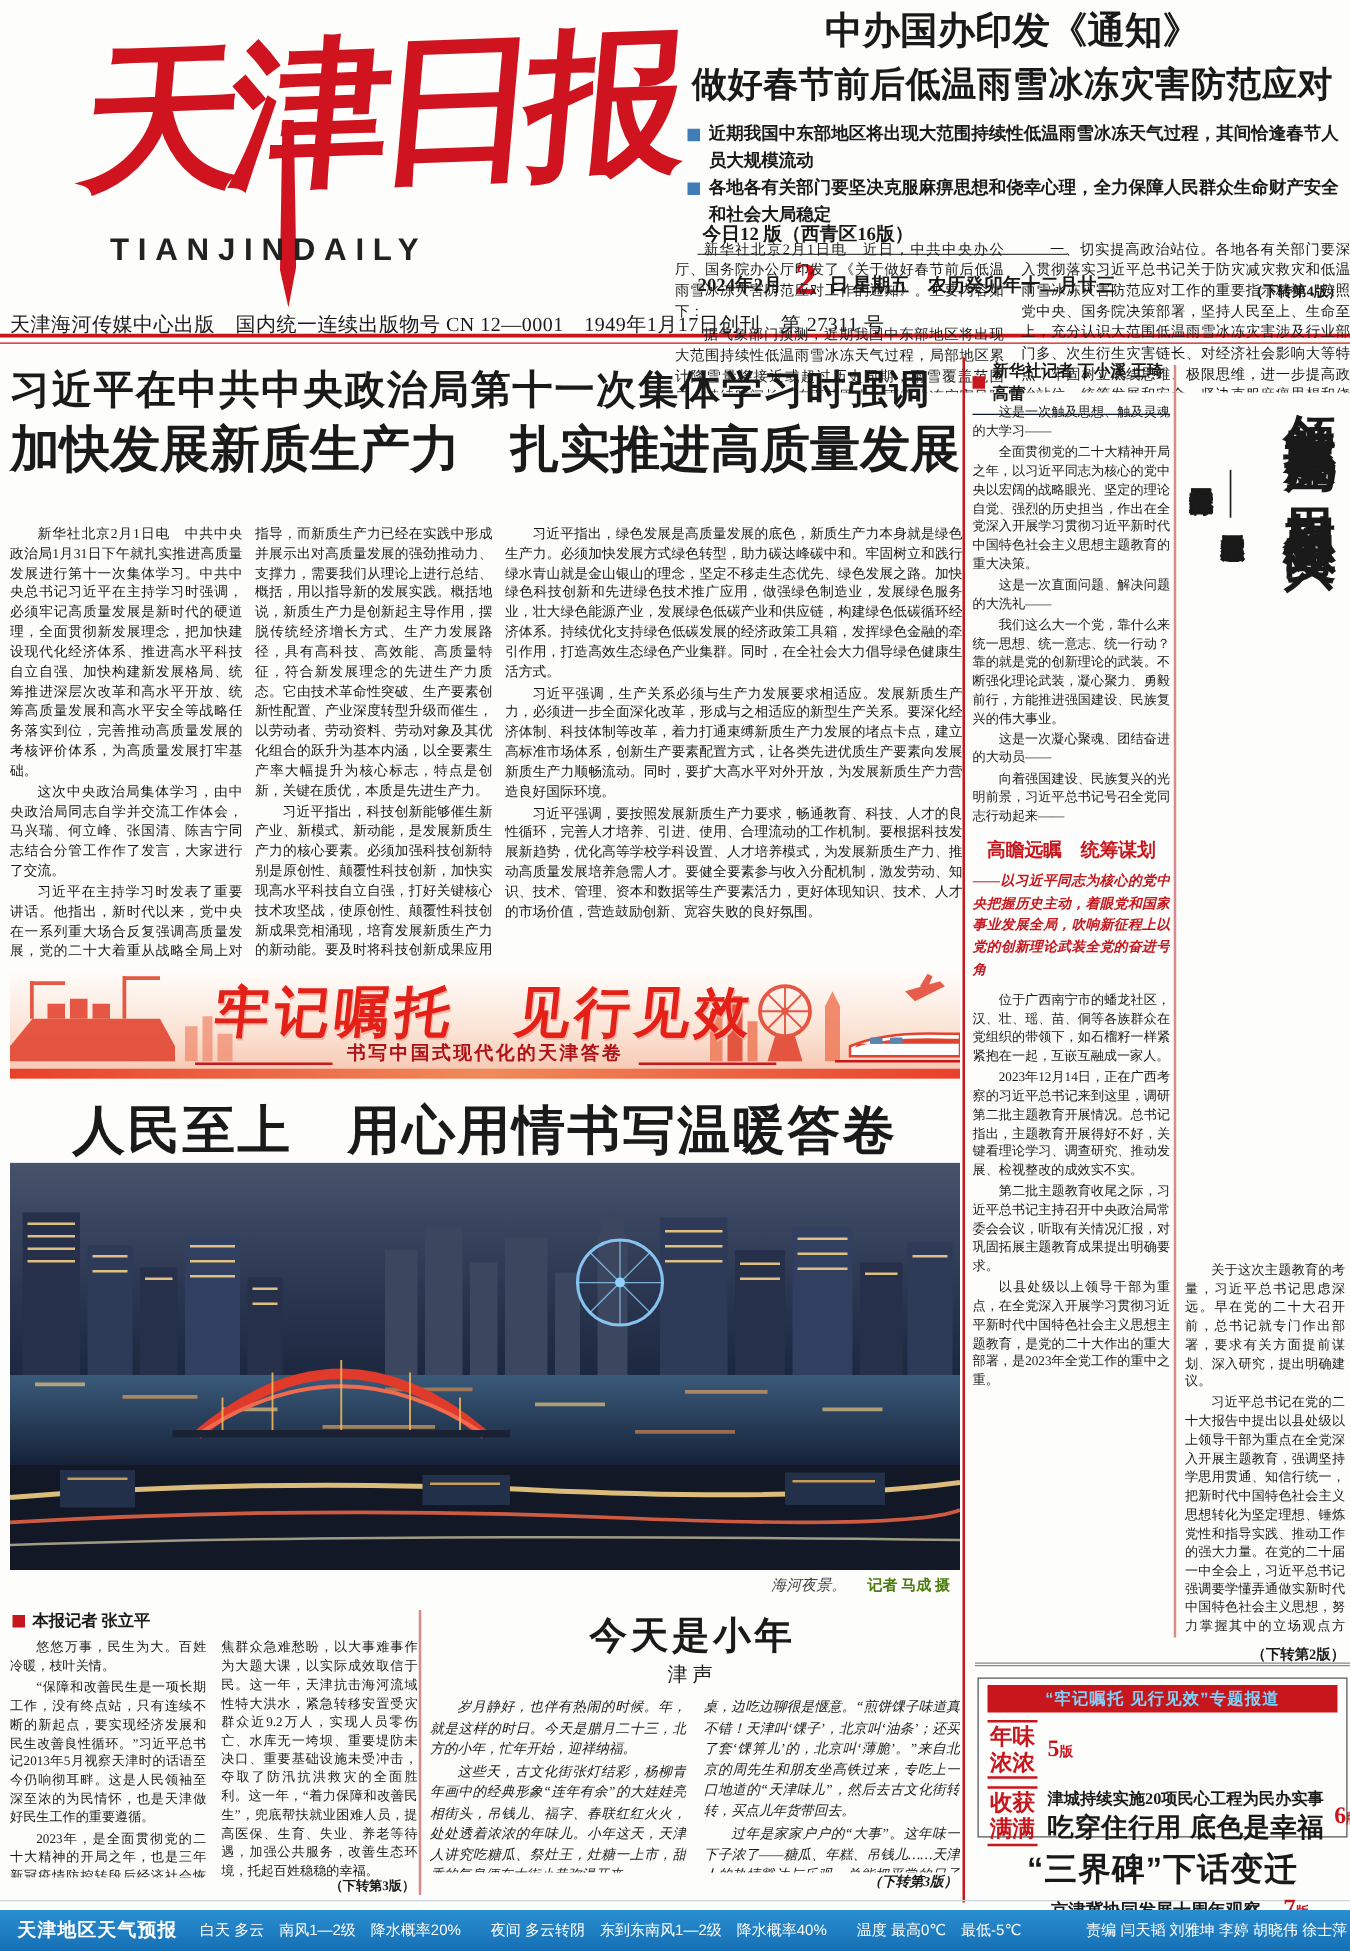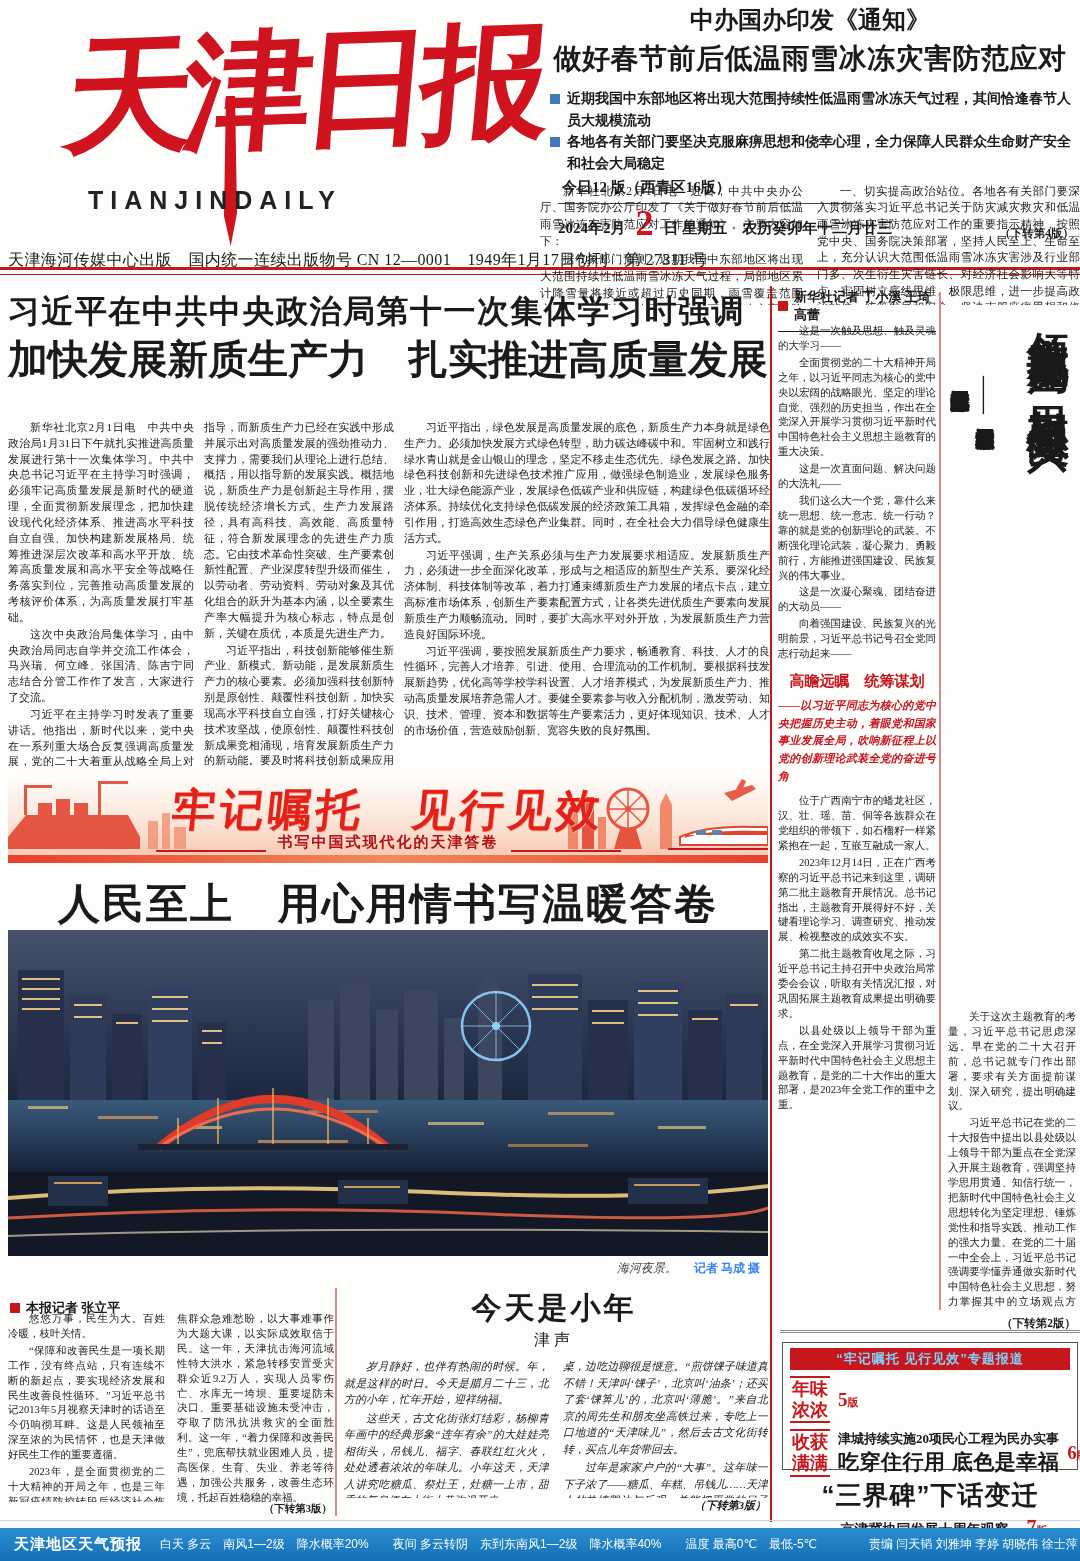--- a/index.html
+++ b/index.html
@@ -22,21 +22,21 @@
   .edition-line{left:562px;top:178px;font-size:15px;font-weight:bold;}
   .date-rule{left:558px;top:203px;width:296px;height:0;border-top:1.5px solid #444;}
   .date-line{left:558px;top:208px;display:flex;align-items:flex-end;gap:8px;font-size:15px;font-weight:bold;}
   .date-day{color:#cf1420;font-size:36px;line-height:30px;font-weight:bold;padding:0 2px;}
   .publisher{left:8px;top:250px;font-size:16px;letter-spacing:0.4px;}
   .red-rule-a{left:0;top:267px;width:1080px;height:2.5px;background:#c8161d;}
   .red-rule-b{left:0;top:274px;width:1080px;height:1px;background:#c8161d;}
 
   
   .notice{left:540px;top:4px;width:540px;}
-  .notice-kicker{text-align:center;font-size:24px;font-weight:bold;}
+  .notice-kicker{text-align:center;font-size:30px;font-weight:bold;}
   .notice-headline{text-align:center;font-size:28px;font-weight:bold;margin-top:4px;letter-spacing:0.5px;}
   .notice-bullets{margin:10px 4px 8px 10px;}
   .bullet-row{display:flex;align-items:flex-start;gap:7px;font-size:14px;font-weight:bold;line-height:1.55;}
   .blue-square{flex:0 0 auto;width:10px;height:10px;background:#3f7cb8;margin-top:6px;}
   .notice-body{display:flex;gap:14px;height:122px;}
   .notice-col{flex:1;font-size:11.5px;line-height:1.45;}
   .notice-jump{left:822px;top:226px;width:252px;font-size:11.5px;}
 
   
   .lead-kicker{left:8px;top:290px;width:762px;font-size:32px;font-weight:bold;letter-spacing:1.5px;white-space:nowrap;}
@@ -78,24 +78,24 @@
   .banner-dash{width:110px;height:2px;background:#c8161d;}
   .banner-sub{font-size:15px;font-weight:bold;color:#b01116;letter-spacing:2px;}
   .banner-redband{position:absolute;left:0;bottom:0;width:100%;height:8px;
      background:linear-gradient(90deg,#e8402c,#f08a5a,#e8402c);}
 
   
   .photo-headline{left:8px;top:876px;width:760px;text-align:center;font-size:42px;font-weight:bold;letter-spacing:2px;}
   .photo-frame{left:8px;top:930px;width:760px;height:326px;overflow:hidden;}
   .photo-caption{left:8px;top:1260px;width:752px;text-align:right;font-size:12px;}
   .caption-title{font-style:italic;color:#444;margin-right:14px;}
-  .caption-credit{font-weight:bold;color:#3b82f6;}
-
-  
-  .story-byline{left:10px;top:1288px;width:322px;font-size:13px;font-weight:bold;display:flex;align-items:center;gap:6px;margin-top:11px;}
+  .caption-credit{font-weight:bold;color:#4d7c0f;}
+
+  
+  .story-byline{left:10px;top:1288px;width:322px;font-size:13px;font-weight:bold;display:flex;align-items:center;gap:6px;}
   .story-cols{left:8px;top:1312px;width:326px;height:190px;display:grid;grid-template-columns:1fr 1fr;gap:12px;}
   .story-col{font-size:10.5px;line-height:1.42;overflow:hidden;}
   .story-jump{left:172px;top:1502px;width:160px;font-size:10.5px;}
 
   
   .xn-title{left:340px;top:1288px;width:428px;text-align:center;font-size:30px;font-weight:bold;letter-spacing:3px;}
   .xn-sub{left:340px;top:1330px;width:428px;text-align:center;font-size:16px;letter-spacing:4px;}
   .xn-cols{left:344px;top:1358px;width:424px;height:140px;display:grid;grid-template-columns:1fr 1fr;gap:14px;}
   .xn-col{font-size:11px;line-height:1.5;font-style:italic;overflow:hidden;}
   .xn-jump{left:558px;top:1498px;width:208px;font-size:11px;font-style:italic;}

